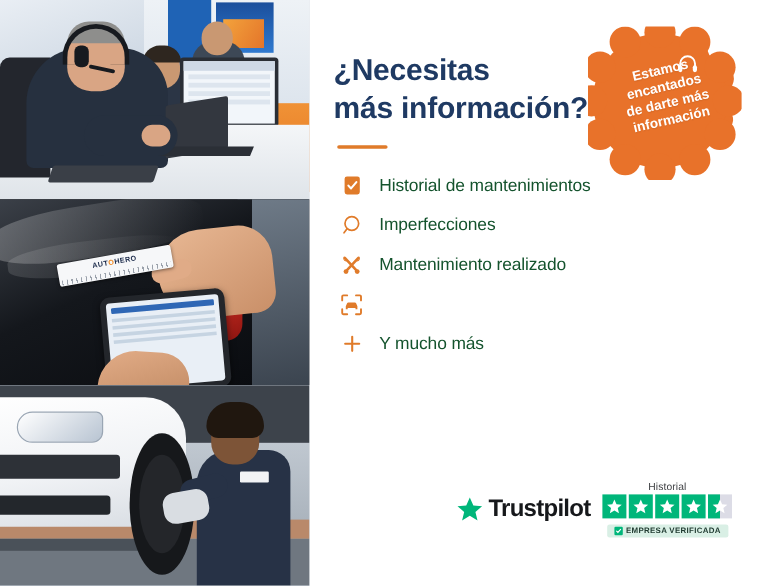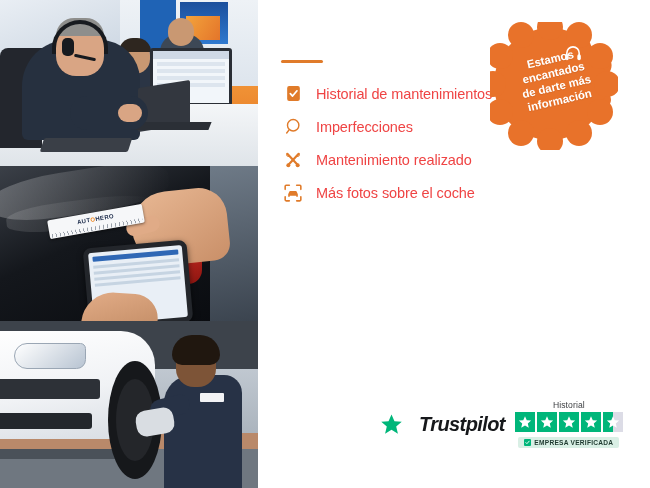--- a/index.html
+++ b/index.html
@@ -156,37 +156,37 @@
      background:#ffffff; padding:44px 24px 0 20px; }
 
   .heading { color:#1f3a63; font-size:25px; font-weight:bold; line-height:1.22;
      letter-spacing:-.2px; max-width:240px; }
   .rule { width:42px; height:3px; background:#e07b2a; margin:16px 0 14px 3px; border-radius:2px; }
 
   .features { list-style:none; margin:0 0 0 0; padding:0; }
   .feature { display:flex; align-items:center; height:33px; }
   .f-icon { width:30px; min-width:30px; display:flex; align-items:center; justify-content:center;
      color:#e07b2a; }
-  .f-label { font-size:14.5px; color:#ef4444; margin-left:8px; letter-spacing:-.1px; }
+  .f-label { font-size:14.5px; color:#14532d; margin-left:8px; letter-spacing:-.1px; }
 
   .contact { margin-top:16px; color:#46566e; font-size:12.3px; line-height:1.55; max-width:352px; }
 
   
   .badge { position:absolute; left:232px; top:22px; width:128px; height:128px; }
   .badge svg { position:absolute; inset:0; }
   .badge-inner { position:absolute; inset:0; display:flex; flex-direction:column;
      align-items:center; justify-content:center; }
   .badge-head { position:relative; margin-bottom:-2px; transform:translate(8px,-16px); }
   .badge-text { transform:rotate(-13deg) translate(2px,-4px); text-align:center;
      color:#fff; font-size:11.4px; font-weight:bold; line-height:1.22;
      text-shadow:0 1px 1px rgba(0,0,0,.08); }
 
   
   .tp { position:absolute; left:380px; bottom:40px; display:flex; align-items:center; gap:10px; }
-  .tp-logo { display:flex; align-items:center; gap:16px;font-style:italic; }
+  .tp-logo { display:flex; align-items:center; gap:4px; }
   .tp-name { font-size:20px; font-weight:bold; color:#16181b; letter-spacing:-.6px; }
   .tp-right { display:flex; flex-direction:column; align-items:center; gap:2px; }
   .tp-excelente { font-size:8.6px; color:#3d3f42; letter-spacing:.1px; }
   .tp-stars { display:flex; gap:2px; }
   .tp-star { width:20px; height:20px; background:#00b67a; display:flex;
      align-items:center; justify-content:center; position:relative; }
   .tp-star.half { background:#dcdce6; }
   .tp-star.half::before { content:""; position:absolute; left:0; top:0; bottom:0;
      width:50%; background:#00b67a; }
   .tp-star svg { position:relative; z-index:2; }
@@ -284,20 +284,24 @@
       <div class="p3-head"></div>
       <div class="p3-hair"></div>
       <div class="p3-logo"></div>
       <div class="p3-arm"></div>
       <div class="p3-glove"></div>
     </div>
   </div>
 
   <div class="content">
 
+    <h1 class="heading">
+      <span>¿Necesitas</span><br>
+      <span>más información?</span>
+    </h1>
 
     <div class="rule"></div>
 
     <ul class="features">
 
       <li class="feature">
         <span class="f-icon">
           <svg width="19" height="19" viewBox="0 0 24 24">
             <rect x="4" y="2.5" width="16" height="19" rx="2.5" fill="#e07b2a"></rect>
             <path d="M8 12.2l2.8 3L16.4 8.6" fill="none" stroke="#fff" stroke-width="2.2" stroke-linecap="round" stroke-linejoin="round"></path>
@@ -337,23 +341,33 @@
           <svg width="20" height="20" viewBox="0 0 24 24">
             <g stroke="#e07b2a" stroke-width="1.9" stroke-linecap="round" fill="none">
               <path d="M2.6 7.6 V3.8 a1.2 1.2 0 0 1 1.2 -1.2 H7.6"></path>
               <path d="M16.4 2.6 H20.2 a1.2 1.2 0 0 1 1.2 1.2 V7.6"></path>
               <path d="M21.4 16.4 V20.2 a1.2 1.2 0 0 1 -1.2 1.2 H16.4"></path>
               <path d="M7.6 21.4 H3.8 a1.2 1.2 0 0 1 -1.2 -1.2 V16.4"></path>
             </g>
             <path d="M6.2 13.4 l1.3 -3.0 a1.3 1.3 0 0 1 1.2 -.8 h6.6 a1.3 1.3 0 0 1 1.2 .8 l1.3 3.0 v3.0 h-1.9 v-1.1 H8.1 v1.1 H6.2 z" fill="#e07b2a"></path>
           </svg>
         </span>
-        <span class="f-label">Más fotos sobre el coche</span>
       </li>
 
+      <li class="feature">
+        <span class="f-icon">
+          <svg width="19" height="19" viewBox="0 0 24 24">
+            <g stroke="#e07b2a" stroke-width="2.2" stroke-linecap="round">
+              <path d="M12 4.6 V19.4"></path>
+                <path d="M4.6 12 H19.4"></path>
+            </g>
+          </svg>
+        </span>
+        <span class="f-label">Y mucho más</span>
+      </li>
     </ul>
 
     <p class="contact">
       <br>
     </p>
 
     <div class="badge">
       <svg viewBox="0 0 128 128">
         <path d="M64 2
                  C72 2 76 11 84 12 C92 13 98 6 105 9 C112 12 111 22 117 27

